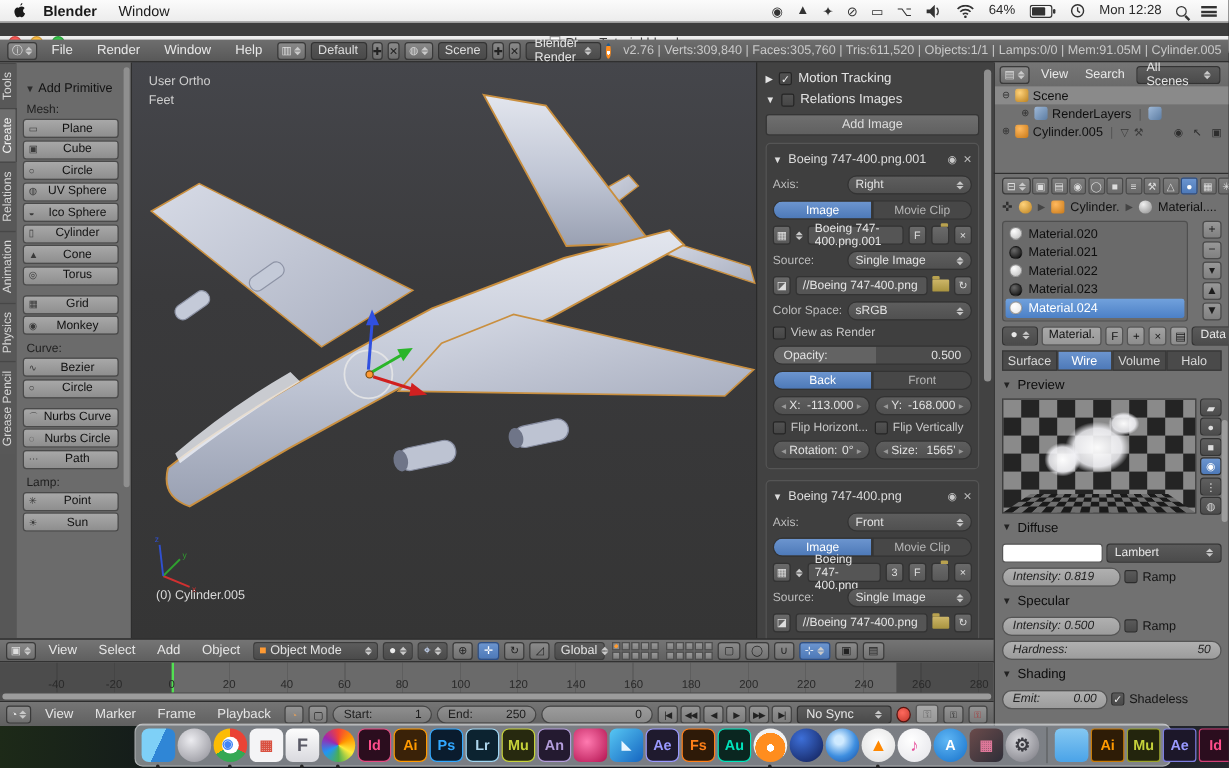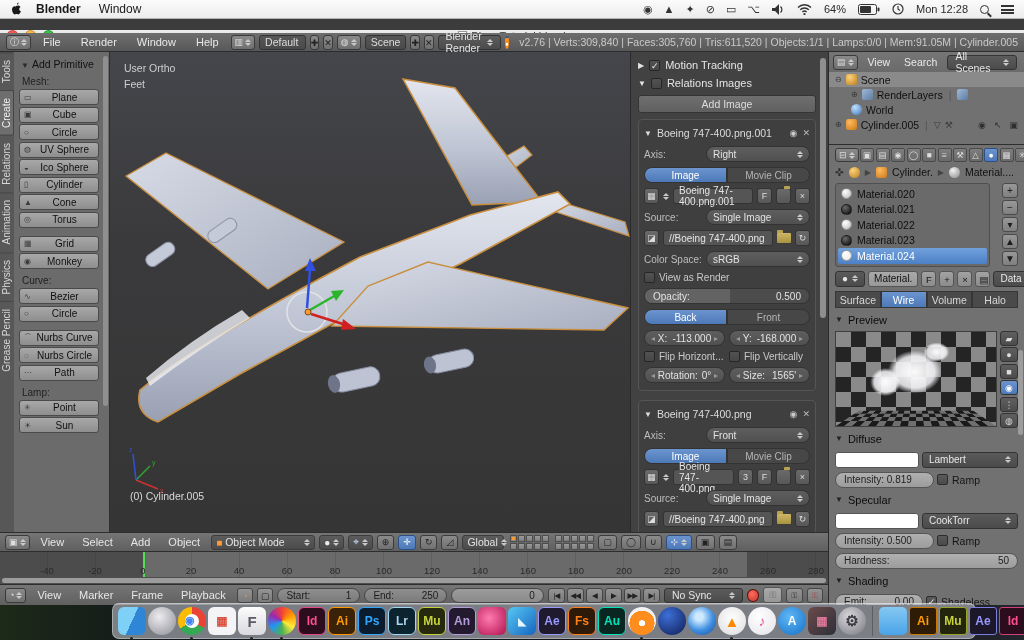--- a/index.html
+++ b/index.html
@@ -49,21 +49,21 @@
   .updn i.d { border-top:3.5px solid #c9c9c9; }
 
   
   #toolshelf { position:absolute; left:0; top:52px; width:110px; height:480px; background:#6b6b6b; border-right:1px solid #2e2e2e; }
   #tooltabs { position:absolute; left:0; top:0; width:14px; height:480px; background:#575757; }
   .vtab { writing-mode:vertical-rl; transform:rotate(180deg); color:#d8d8d8; font-size:10px;
     padding:7px 1px; border-bottom:1px solid #474747; text-align:center; background:#585858; }
   .vtab.active { background:#6e6e6e; color:#f2f2f2; border-left:1px solid #444; }
   #shelfpanel { position:absolute; left:14px; top:0; width:89px; height:480px; padding:4px 4px 0 5px; overflow:hidden; }
   #shelfscroll { position:absolute; right:1px; top:4px; width:5px; height:350px; background:#8f8f8f; border-radius:3px; }
-  .ptitle { color:#111; font-size:10.5px; margin:2px 0 6px 2px; }
+  .ptitle { color:#111; font-size:10.5px; margin:12px 0 6px 2px; }
   .ptitle .tri { color:#2b2b2b; font-size:8px; margin-right:3px; }
   .gl { color:#1f1f1f; font-size:10px; margin:6px 0 2px 3px; }
   .sbtn { display:flex; align-items:center; height:16px; background:linear-gradient(#a8a8a8,#8e8e8e);
     border:1px solid #4a4a4a; border-radius:3px; color:#101010; font-size:10px; padding:0 4px; margin:1.5px 0; }
   .sbtn .ic { width:11px; font-size:8px; color:#3a3a3a; }
   .sbtn .lbl { flex:1; text-align:center; }
   .ggap { height:5px; }
 
   
   #viewport { position:absolute; left:110px; top:52px; width:520px; height:480px;
@@ -186,21 +186,21 @@
   #checker .floor { position:absolute; left:0; bottom:0; right:0; height:34%;
     background:repeating-conic-gradient(#1a1a1a 0 25%, #6f6f6f 0 50%); background-size:16px 16px;
     transform:perspective(60px) rotateX(48deg); transform-origin:bottom; }
   .blob { position:absolute; border-radius:50%; background:radial-gradient(closest-side,rgba(255,255,255,.98),rgba(244,244,248,.85) 55%,rgba(255,255,255,0) 74%); }
   #pvbtns { display:flex; flex-direction:column; gap:1.5px; }
   .pvb { width:18px; height:15px; background:linear-gradient(#5f5f5f,#4c4c4c); border:1px solid #333; border-radius:3px;
     color:#ddd; font-size:9px; text-align:center; line-height:14px; }
   .pvb.on { background:linear-gradient(#6c95cf,#4d79b8); color:#fff; }
   .swatch { flex:1; height:16px; background:#fff; border:1px solid #555; border-radius:3px; }
   .ppill { flex:1; display:flex; align-items:center; background:linear-gradient(#b0b0b0,#9c9c9c); border:1px solid #555;
-    border-radius:9px; height:16px; padding:0 8px; color:#222; font-size:10px; }
+    border-radius:9px; height:16px; padding:0 8px; color:#222; font-size:10px;font-style:italic; }
   .ppill .v { margin-left:auto; }
   .pcb { width:11px; height:11px; background:linear-gradient(#5a5a5a,#4a4a4a); border:1px solid #2c2c2c; border-radius:2px;
     color:#f0f0f0; font-size:9px; line-height:10px; text-align:center; }
 
   
   #deskstrip { position:absolute; left:0; top:605px; width:1024px; height:35px;
     background:linear-gradient(90deg,#1d2a18,#10151c 18%,#14171d 80%,#23262c); }
   #dock { position:absolute; left:112px; top:603px; width:864px; height:36px;
     background:rgba(208,211,216,.55); border:1px solid rgba(255,255,255,.35); border-radius:7px;
     display:flex; align-items:center; gap:2px; padding:0 5px; }
@@ -662,24 +662,20 @@
       <span class="oticon" style="background:radial-gradient(circle at 35% 30%,#ffd27a,#b97f1e)"></span>
       <span>Scene</span>
     </div>
     <div class="otrow" style="padding-left:22px">
       <span style="font-size:8px;color:#333">⊕</span>
       <span class="oticon" style="background:linear-gradient(135deg,#9fb9d8,#5d7da3)"></span>
       <span>RenderLayers</span>
         <span class="otsep">|</span>
       <span class="oticon" style="background:linear-gradient(135deg,#9fb9d8,#5d7da3)"></span>
     </div>
-    <div class="otrow" style="padding-left:22px">
-      <span class="oticon" style="border-radius:50%;background:radial-gradient(circle at 35% 30%,#bfe0ff,#3f76b8)"></span>
-      <span>World</span>
-    </div>
     <div class="otrow">
       <span style="font-size:8px;color:#333">⊕</span>
       <span class="oticon" style="background:radial-gradient(circle at 35% 30%,#ffb95e,#c87818);border-radius:2px"></span>
       <span>Cylinder.005</span>
         <span class="otsep">|</span>
       <span style="color:#3b3b3b;font-size:9px">▽</span>
       <span style="color:#3b3b3b;font-size:9px">⚒</span>
       <span class="otr-icons">
         <span>◉</span>
         <span>↖</span>
@@ -813,30 +809,20 @@
       <span style="display:flex;align-items:center;gap:4px;flex:1">
           <span class="pcb"></span>
           <span style="font-size:10.5px">Ramp</span>
         </span>
     </div>
     <div class="phdr">
         <span class="tri">▼</span>
         <span>Specular</span>
       </div>
     <div class="prow">
-      <span class="swatch"></span>
-      <span class="pdd" style="flex:1">
-          <span>CookTorr</span>
-          <span class="updn" style="margin-left:auto">
-            <i class="u"></i>
-            <i class="d"></i>
-          </span>
-        </span>
-    </div>
-    <div class="prow">
       <span class="ppill">
           <span>Intensity: 0.500</span>
         </span>
       <span style="display:flex;align-items:center;gap:4px;flex:1">
           <span class="pcb"></span>
           <span style="font-size:10.5px">Ramp</span>
         </span>
     </div>
     <div class="prow">
       <span class="ppill">

